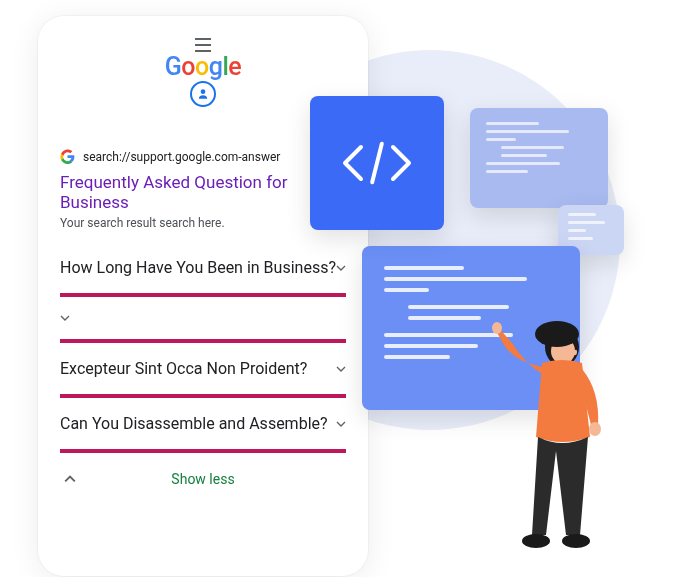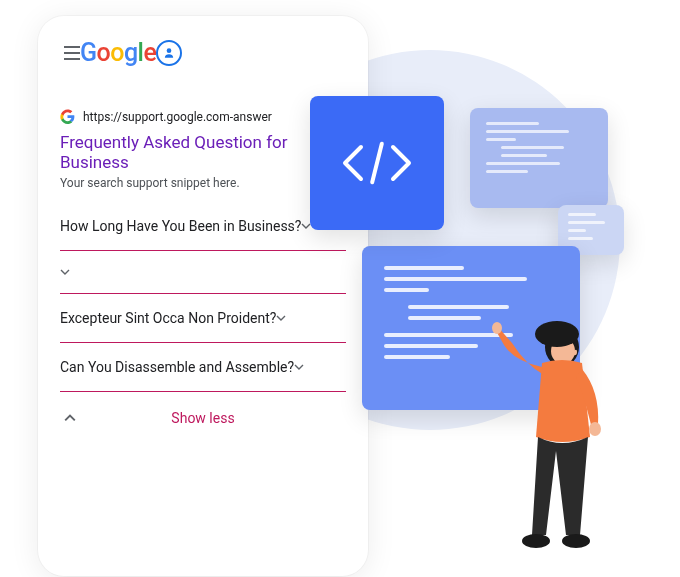--- a/index.html
+++ b/index.html
@@ -30,22 +30,23 @@
       background: #fff;
       border-radius: 26px;
       box-shadow: 0 4px 30px rgba(0,0,0,0.08), 0 0 0 1px rgba(0,0,0,0.03);
       padding: 22px 0 0 0;
       z-index: 2;
       overflow: hidden;
     }
     .phone-header {
       display: flex;
       align-items: center;
-      justify-content: flex-start;
+      justify-content: space-between;
       padding: 0 26px 18px 26px;
+      flex-direction: column;
     }
     .hamburger {
       display: flex;
       flex-direction: column;
       gap: 4px;
       cursor: pointer;
     }
     .hamburger span {
       width: 16px;
       height: 2px;
@@ -99,24 +100,24 @@
       cursor: pointer;
     }
     .result-snippet {
       font-size: 12px;
       color: #4d5156;
       margin-bottom: 12px;
     }
     .faq-item {
       display: flex;
       align-items: center;
-      justify-content: flex-start;
+      justify-content: space-between;
       padding: 16px 0;
-      border-bottom: 1px solid #be185d;
-      font-size: 14px;
+      border-bottom: 4px solid #be185d;
+      font-size: 16px;
       color: #202124;
       cursor: pointer;
     }
     .faq-item:last-of-type { border-bottom: none; }
     .chevron {
       flex-shrink: 0;
       color: #5f6368;
     }
     .show-less {
       display: flex;
@@ -127,21 +128,21 @@
     }
     .show-less .chev-up {
       position: absolute;
       left: 4px;
       color: #5f6368;
     }
     .show-less-label {
       flex: 1;
       text-align: center;
       font-size: 14px;
-      color: #be185d;
+      color: #15803d;
     }
     
     .panel {
       position: absolute;
       border-radius: 8px;
       box-shadow: 0 8px 24px rgba(0,0,0,0.12);
     }
     .panel-main {
       width: 134px;
       height: 134px;
@@ -224,24 +225,24 @@
   </div>
 
   <div class="result">
     <div class="result-url-row">
       <svg class="favicon" viewBox="0 0 24 24">
         <path fill="#4285F4" d="M23 12.2c0-.8-.1-1.5-.2-2.2H12v4.3h6.2c-.3 1.4-1.1 2.6-2.3 3.4v2.8h3.7c2.2-2 3.4-4.9 3.4-8.3z"></path>
         <path fill="#34A853" d="M12 24c3.1 0 5.7-1 7.6-2.8l-3.7-2.8c-1 .7-2.4 1.1-3.9 1.1-3 0-5.5-2-6.4-4.7H1.8v2.9C3.7 21.3 7.5 24 12 24z"></path>
         <path fill="#FBBC05" d="M5.6 14.8c-.2-.7-.4-1.4-.4-2.2s.1-1.5.4-2.2V7.5H1.8C1 9 .6 10.7.6 12.6s.4 3.6 1.2 5.1l3.8-2.9z"></path>
         <path fill="#EA4335" d="M12 5.2c1.7 0 3.2.6 4.4 1.7l3.3-3.3C17.7 1.8 15.1.8 12 .8 7.5.8 3.7 3.5 1.8 7.5l3.8 2.9c.9-2.7 3.4-5.2 6.4-5.2z"></path>
       </svg>
-      <span class="result-url">https://support.google.com-answer</span>
+      <span class="result-url">search://support.google.com-answer</span>
     </div>
     <div class="result-title">Frequently Asked Question for Business</div>
-    <div class="result-snippet">Your search support snippet here.</div>
+    <div class="result-snippet">Your search result search here.</div>
 
     <div class="faq-item">
       <span>How Long Have You Been in Business?</span>
       <svg class="chevron" width="10" height="10" viewBox="0 0 10 10">
           <path d="M1 3l4 4 4-4" stroke="currentColor" stroke-width="1.4" fill="none"></path>
         </svg>
     </div>
     <div class="faq-item">
       <svg class="chevron" width="10" height="10" viewBox="0 0 10 10">
           <path d="M1 3l4 4 4-4" stroke="currentColor" stroke-width="1.4" fill="none"></path>

